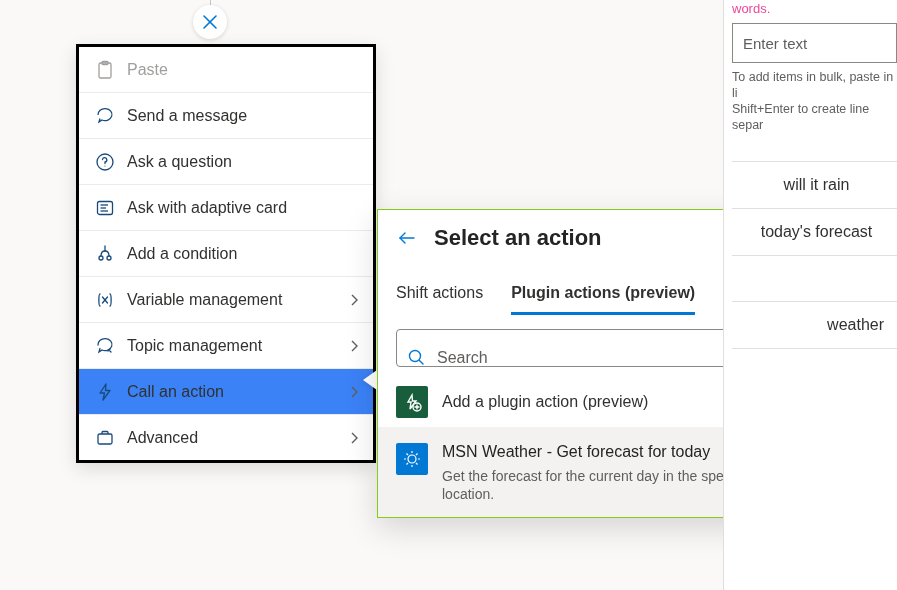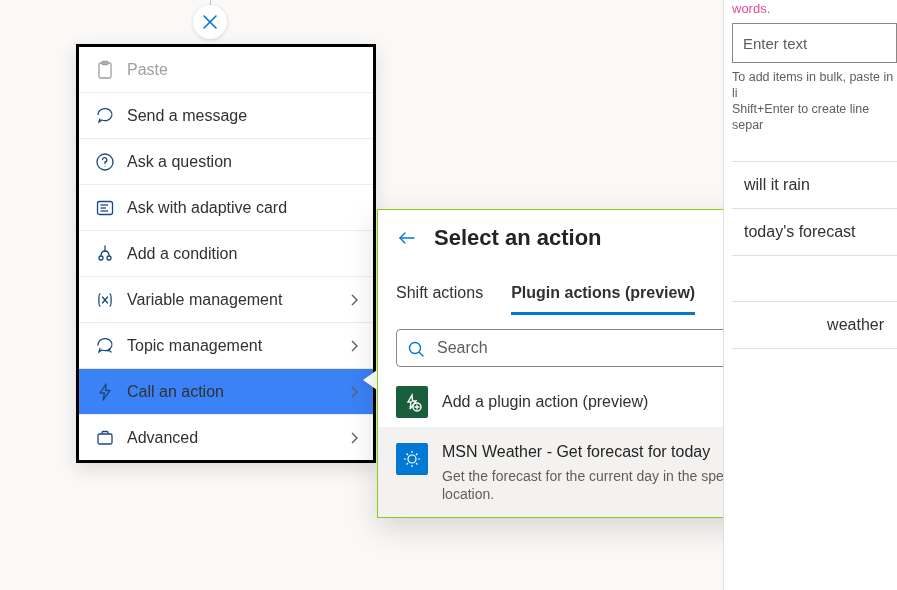--- a/index.html
+++ b/index.html
@@ -112,25 +112,25 @@
     padding-bottom: 10px;
     border-bottom: 3px solid transparent;
     cursor:pointer;
   }
   .tab.active {
     font-weight: 600;
     border-bottom-color: #0078d4;
   }
   .search-wrap { padding: 14px 18px 10px; }
   .search-box {
-    display:flex; align-items:flex-end;
+    display:flex; align-items:flex-start;
     height: 38px;
     border:1px solid #8a8886;
     border-radius: 4px;
-    padding: 8px 10px;
+    padding: 18px 10px;
     gap:10px;
     background:#fff;
   }
   .search-box input {
     border:none; outline:none;
     font-size:16px;
     flex:1;
     color:#323130;
     background:transparent;
   }
@@ -203,20 +203,21 @@
     border:1px solid #8a8886;
     display:flex;align-items:center;
     padding:0 10px;
     font-size:15px;color:#605e5c;
     background:#fff;
   }
   .rp-entry {
     font-size:16px; color:#323130;
     padding: 14px 8px 14px 12px;
     border-bottom:1px solid #e1dfdd;
+    text-align:center;
   }
   .rp-entry.first { border-top:1px solid #e1dfdd; margin-top:28px;}
   .rp-entry.cut { white-space: nowrap; }
 
   
   svg { display:block; }
 
   
   .callout-ptr {
     position:absolute;

